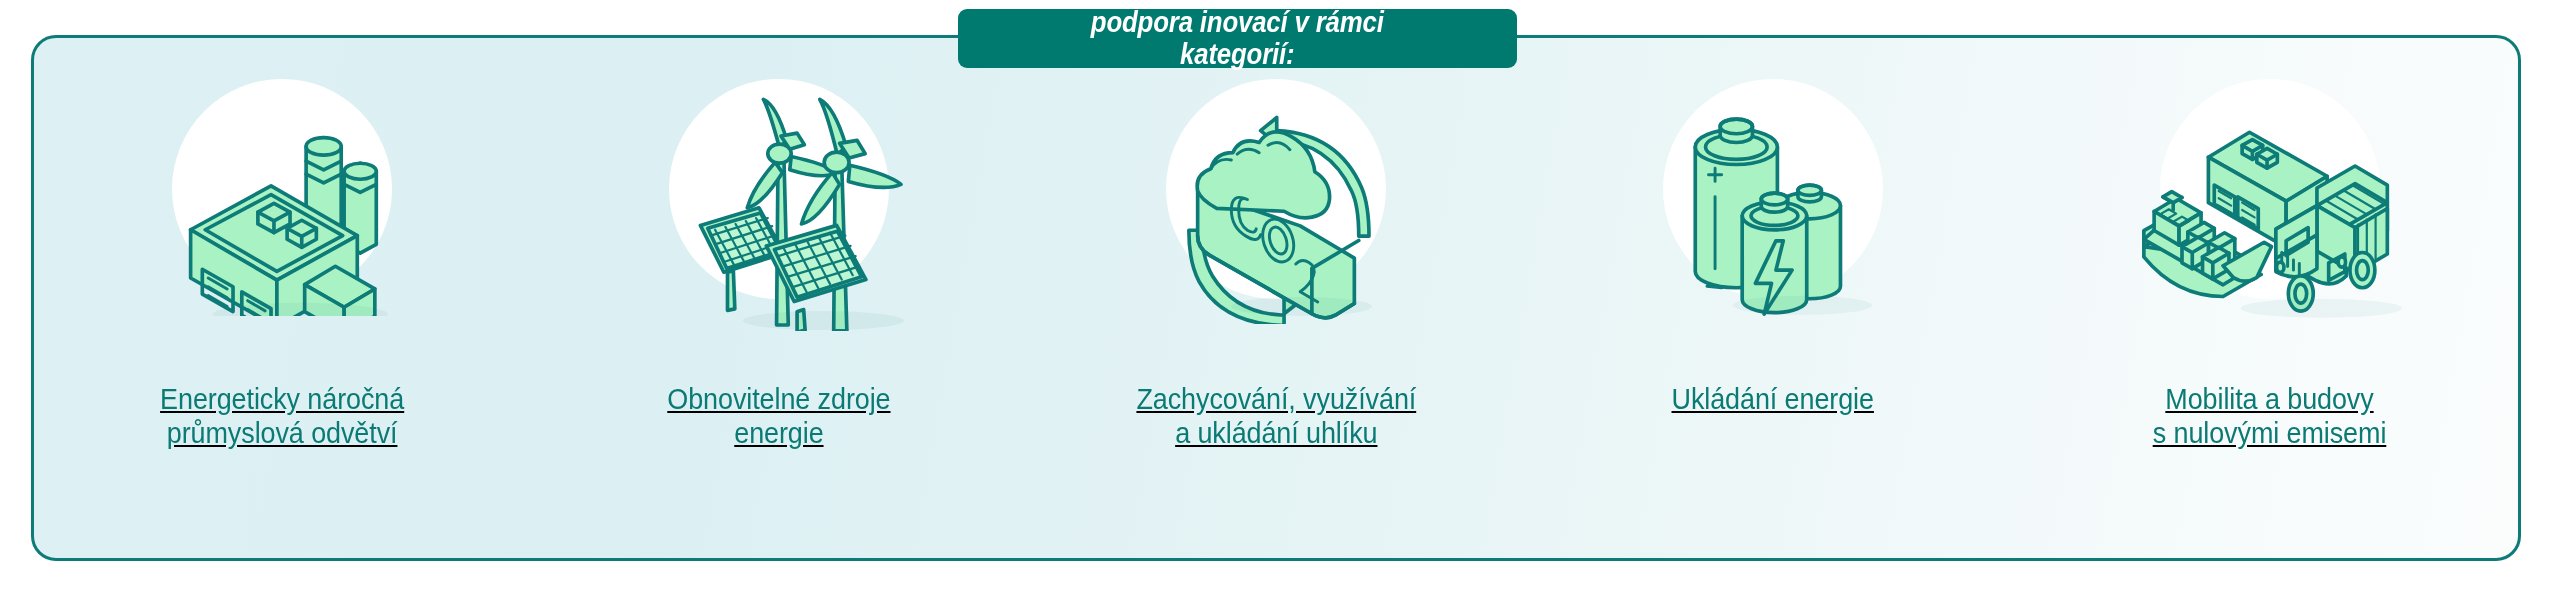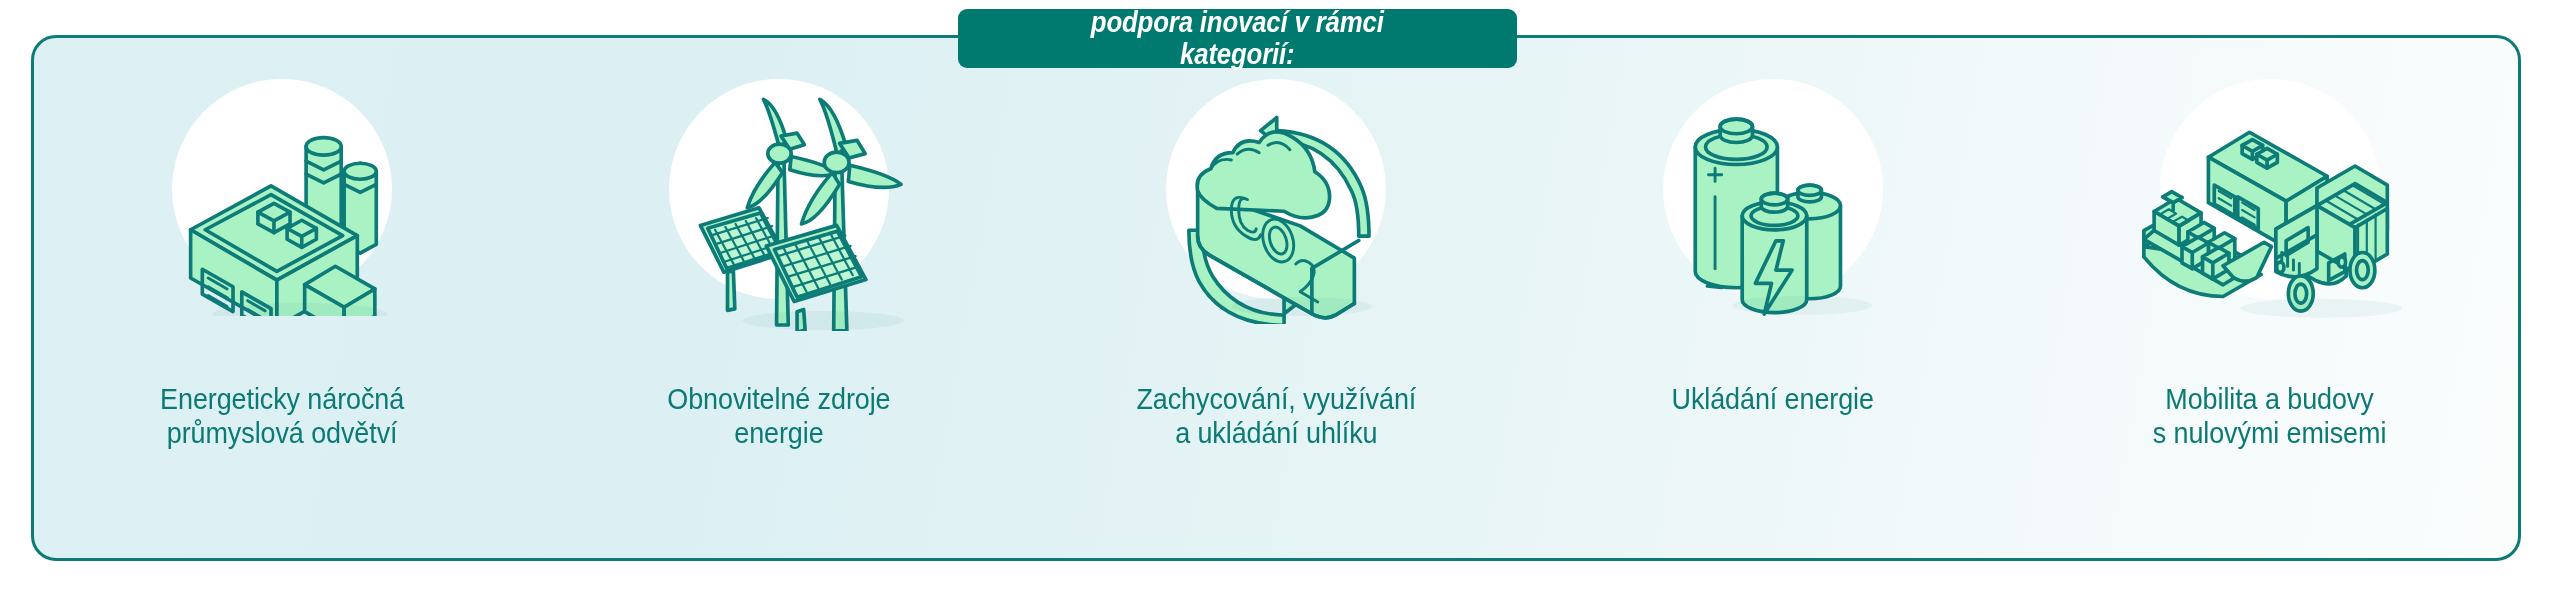--- a/index.html
+++ b/index.html
@@ -55,20 +55,21 @@
     display:flex; align-items:flex-start;
     z-index:5;
   }
   .col{
     flex:1 1 0;
     height:100%;
     position:relative;
     display:flex;
     flex-direction:column;
     align-items:center;
+    text-decoration:underline;
   }
   .icon-wrap{
     position:relative;
     width:100%;
     height:344px;
     display:flex;align-items:center;justify-content:center;
   }
   .halo{
     position:absolute;
     width:220px;height:220px;

